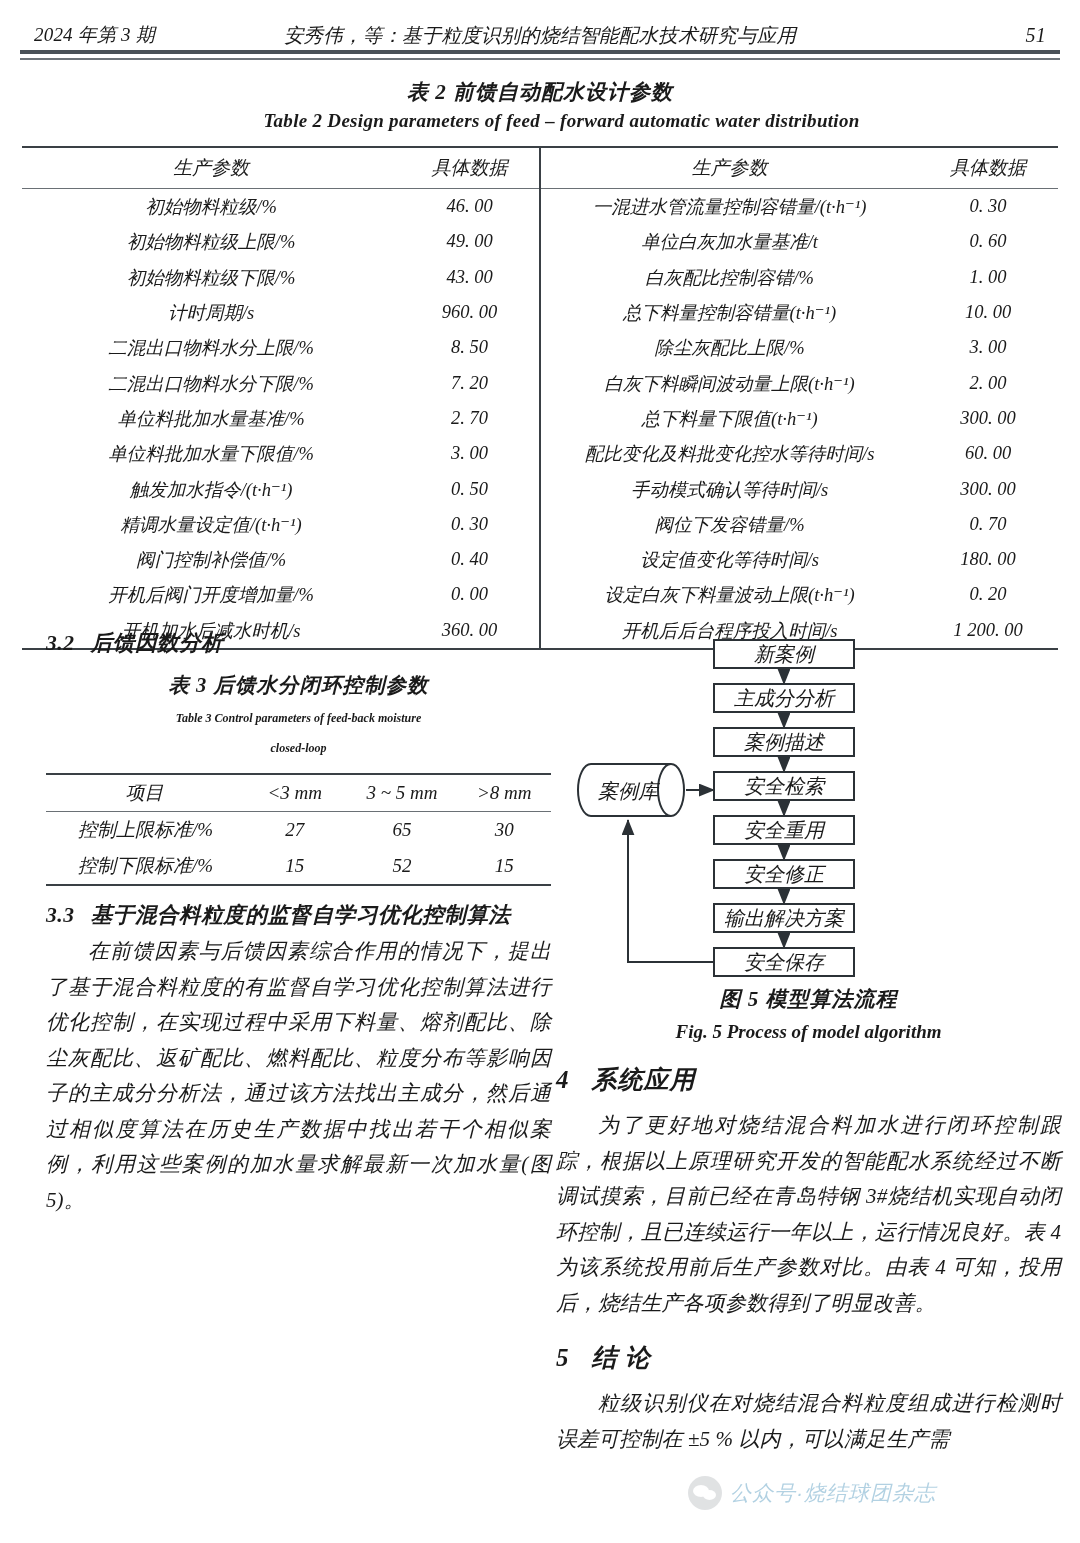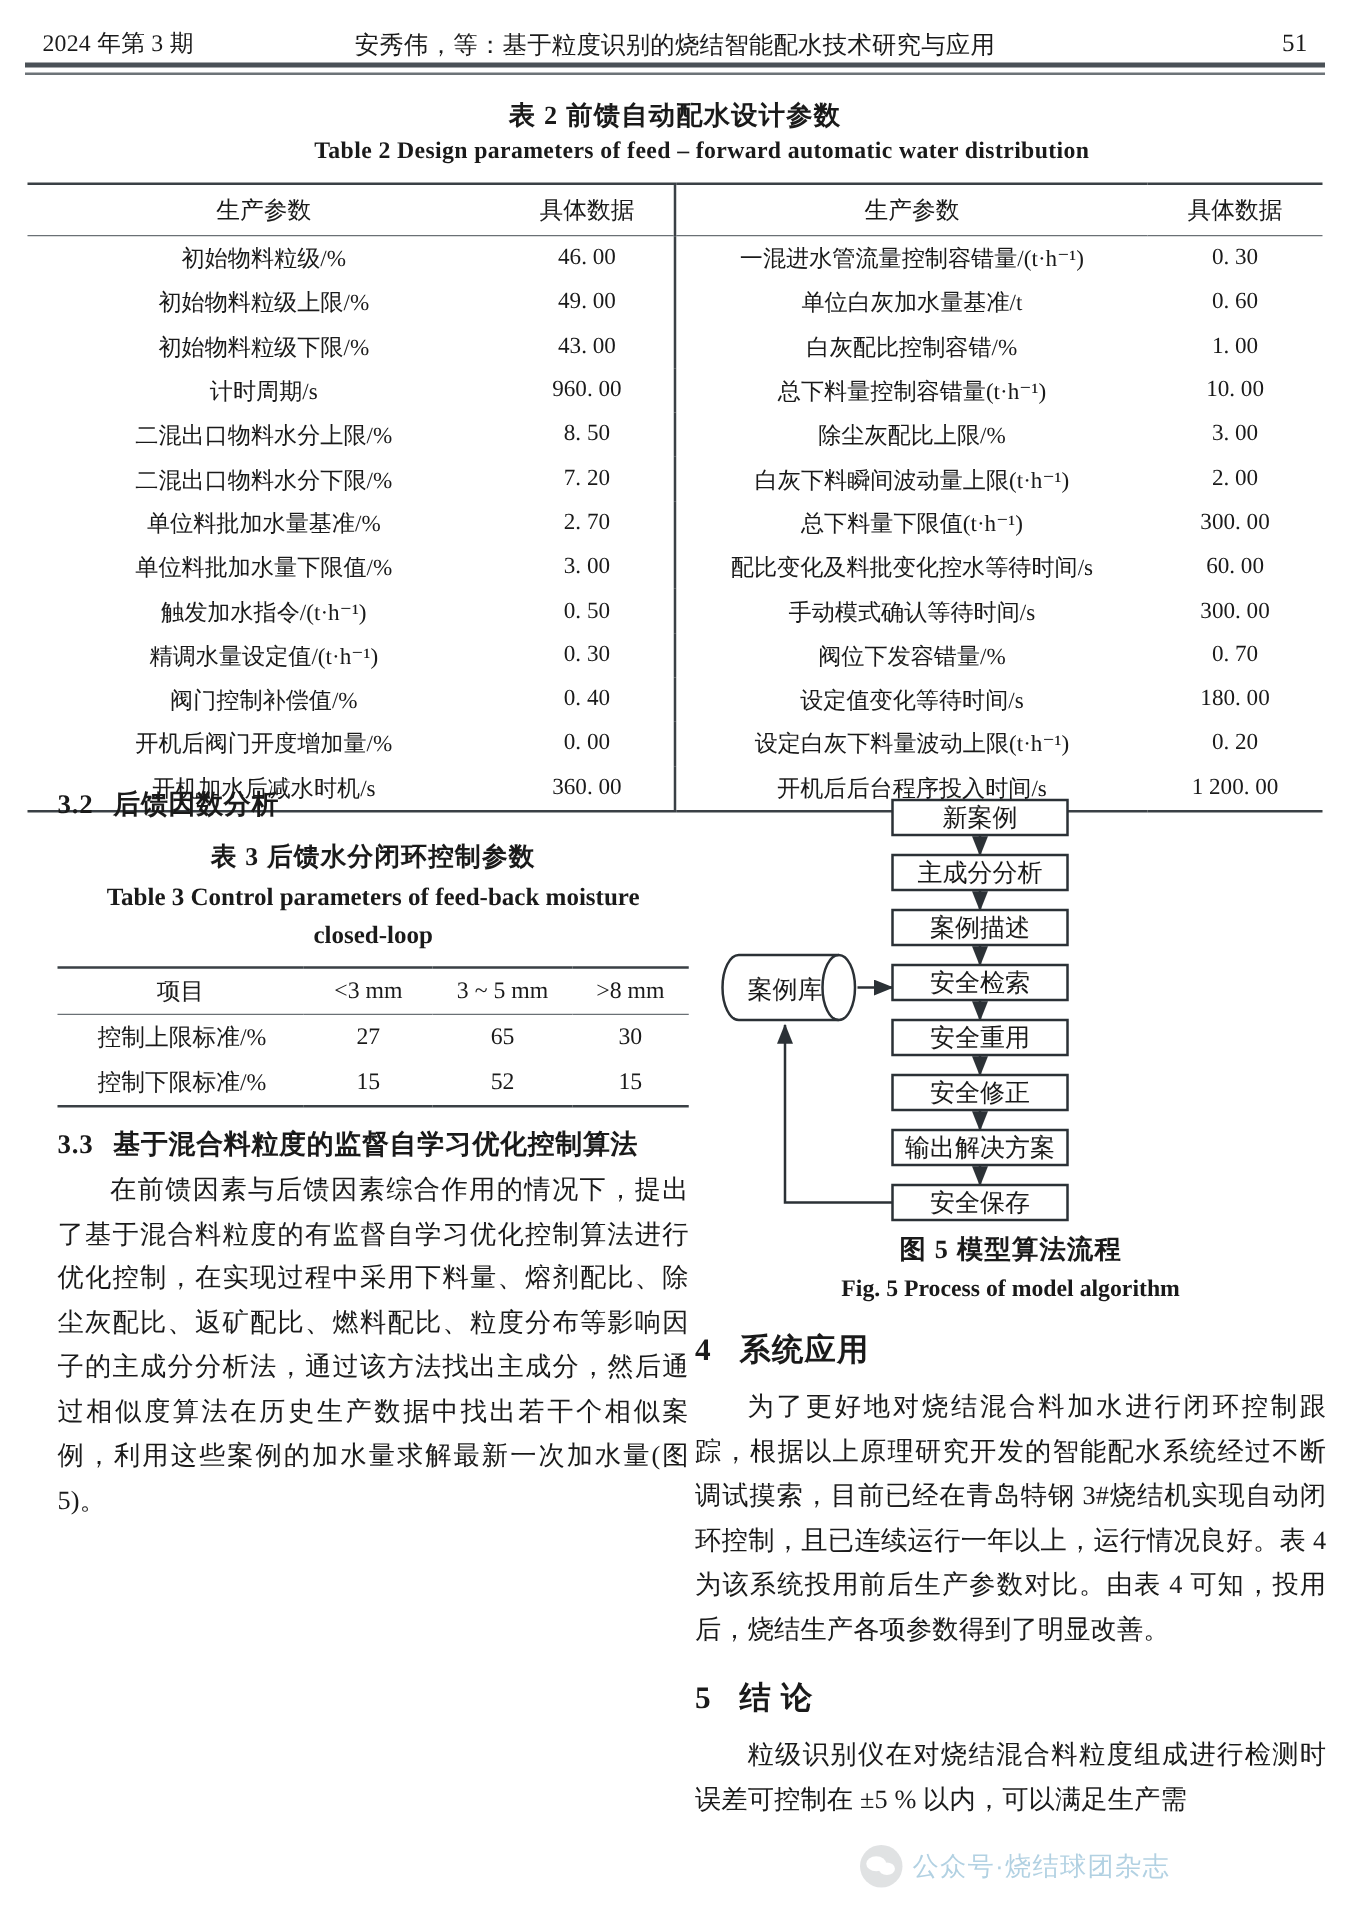--- a/index.html
+++ b/index.html
@@ -12,20 +12,21 @@
     height: 1543px;
     position: relative;
     font-family: "Liberation Serif", "DejaVu Serif", serif;
     color: #1a1a1a;
     overflow: hidden;
   }
   .page {
     position: absolute;
     inset: 0;
     padding: 0;
+    font-style: italic;
   }
 
   
   .runhead {
     position: absolute;
     top: 18px;
     left: 34px;
     right: 34px;
     height: 34px;
     display: flex;
@@ -155,21 +156,21 @@
   
   .t3-cap-cn {
     text-align: center;
     font-size: 20.5px;
     font-weight: bold;
     margin-top: 14px;
     letter-spacing: 1px;
   }
   .t3-cap-en {
     text-align: center;
-    font-size: 20px;
+    font-size: 12px;
     font-weight: bold;
     line-height: 30px;
     margin-top: 4px;
   }
   table.t3 {
     border-collapse: collapse;
     width: 100%;
     table-layout: fixed;
     margin-top: 10px;
   }

